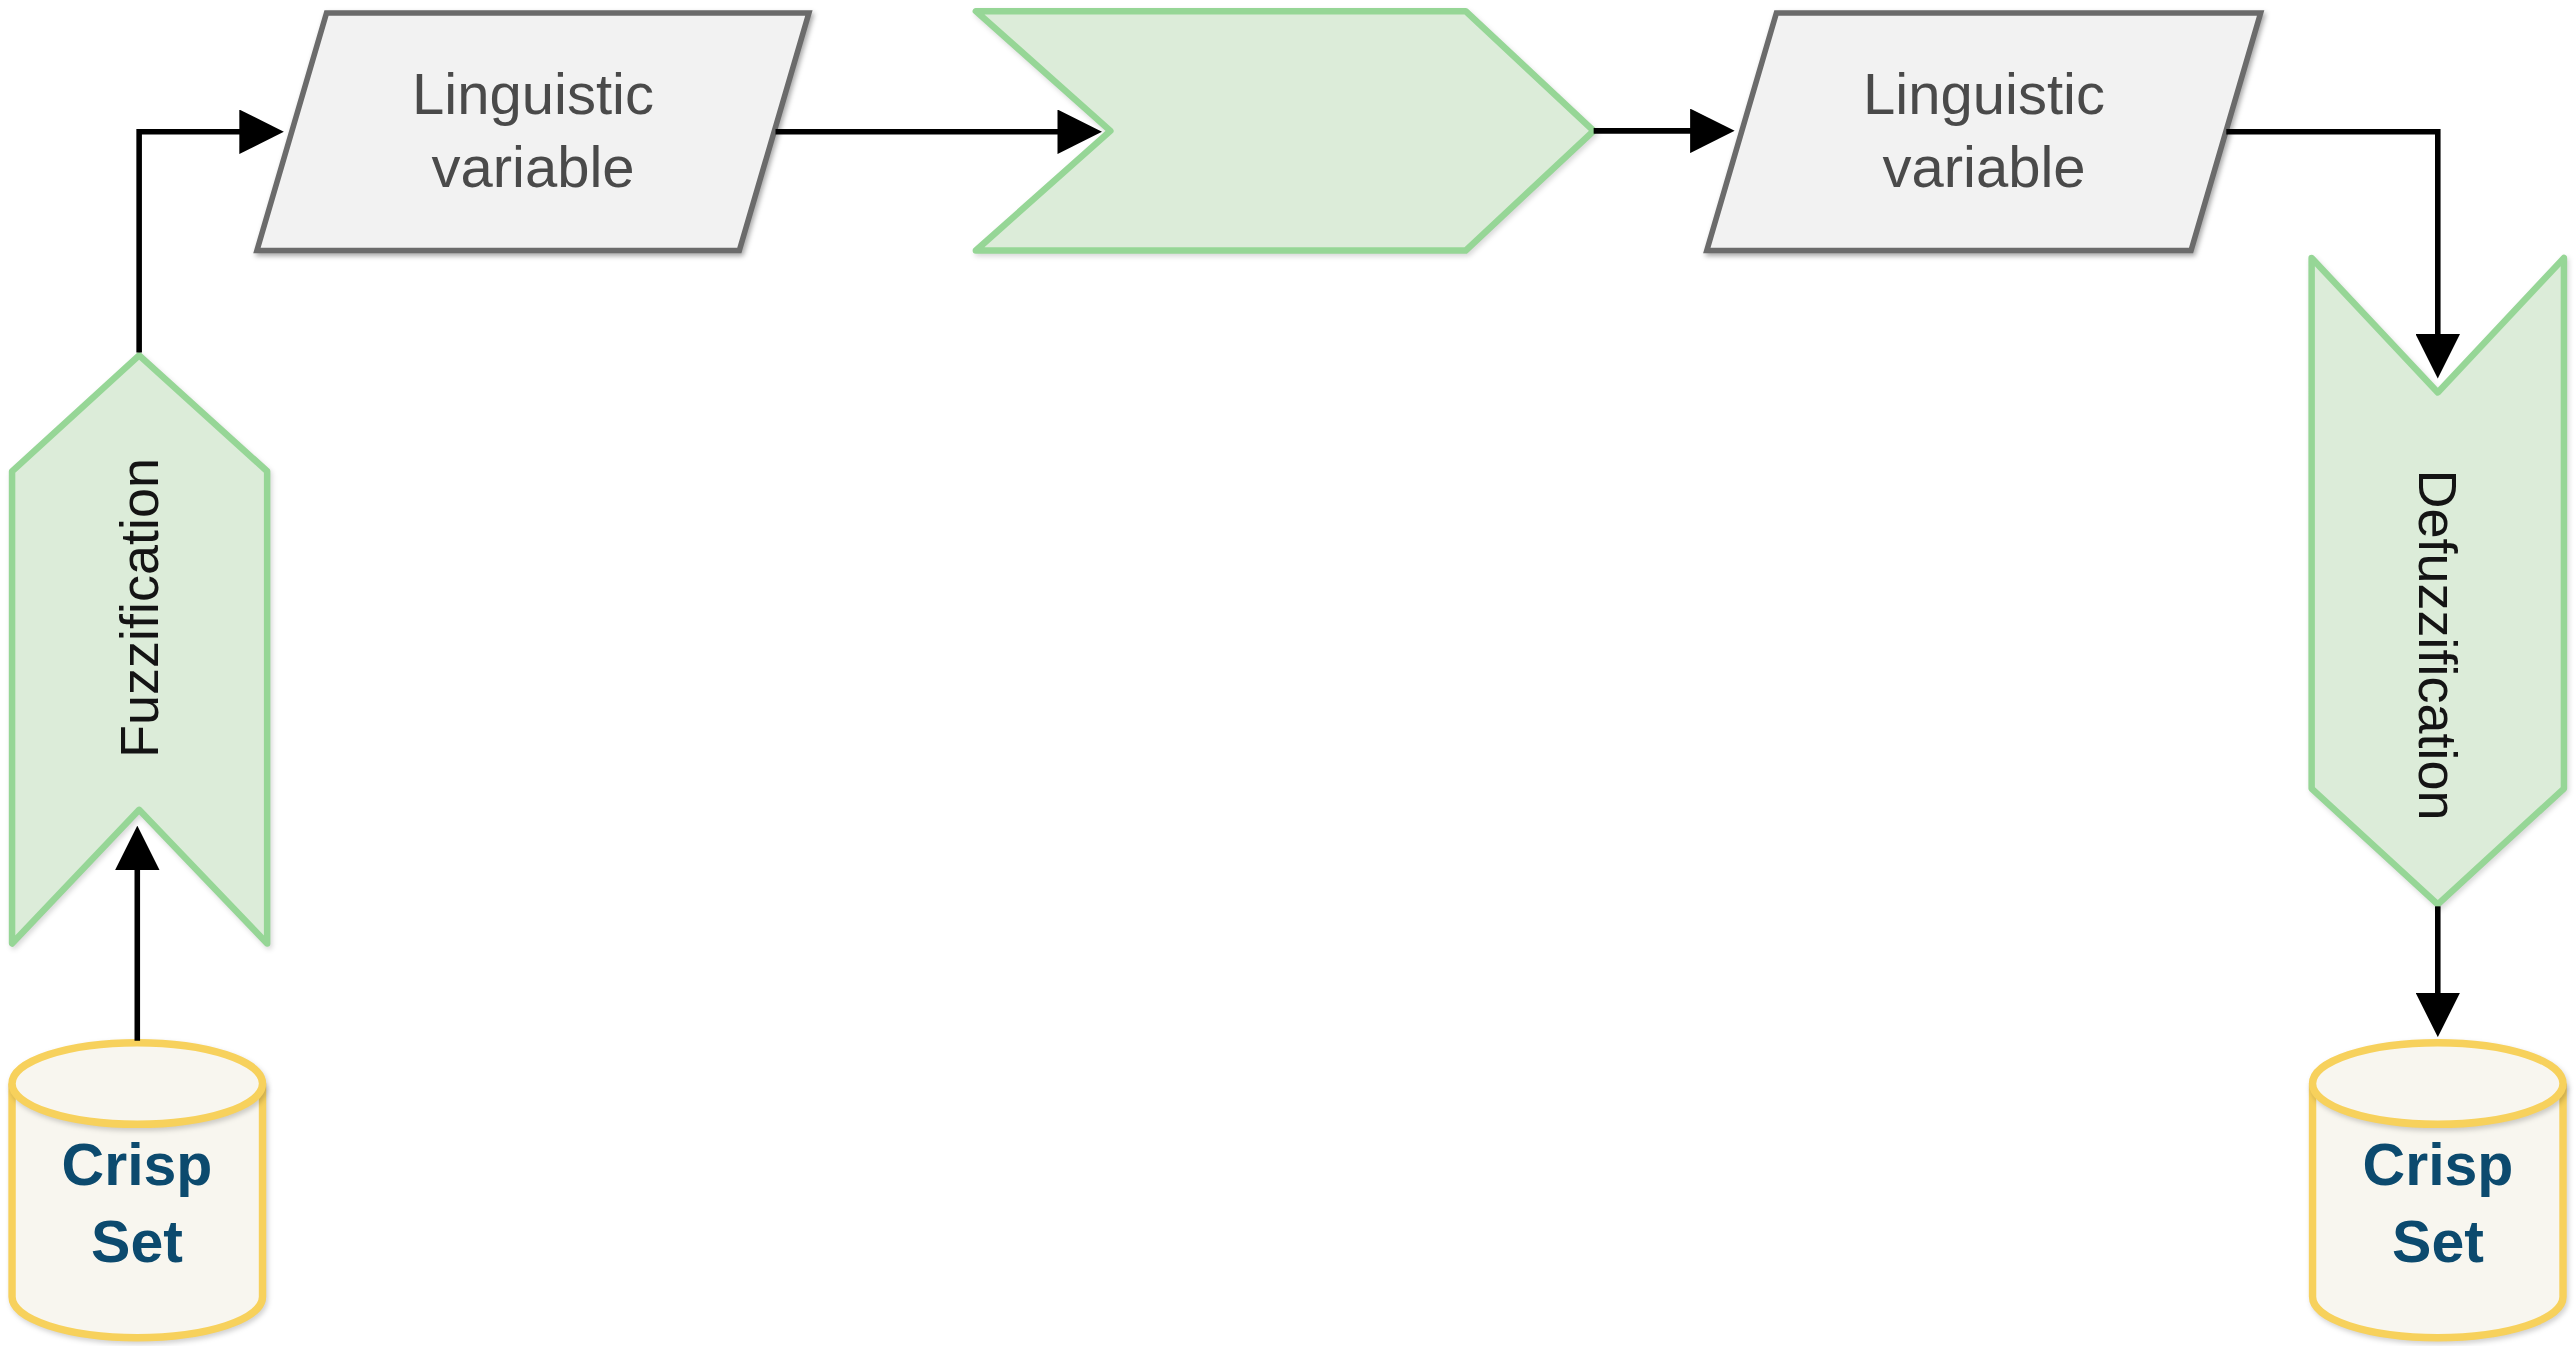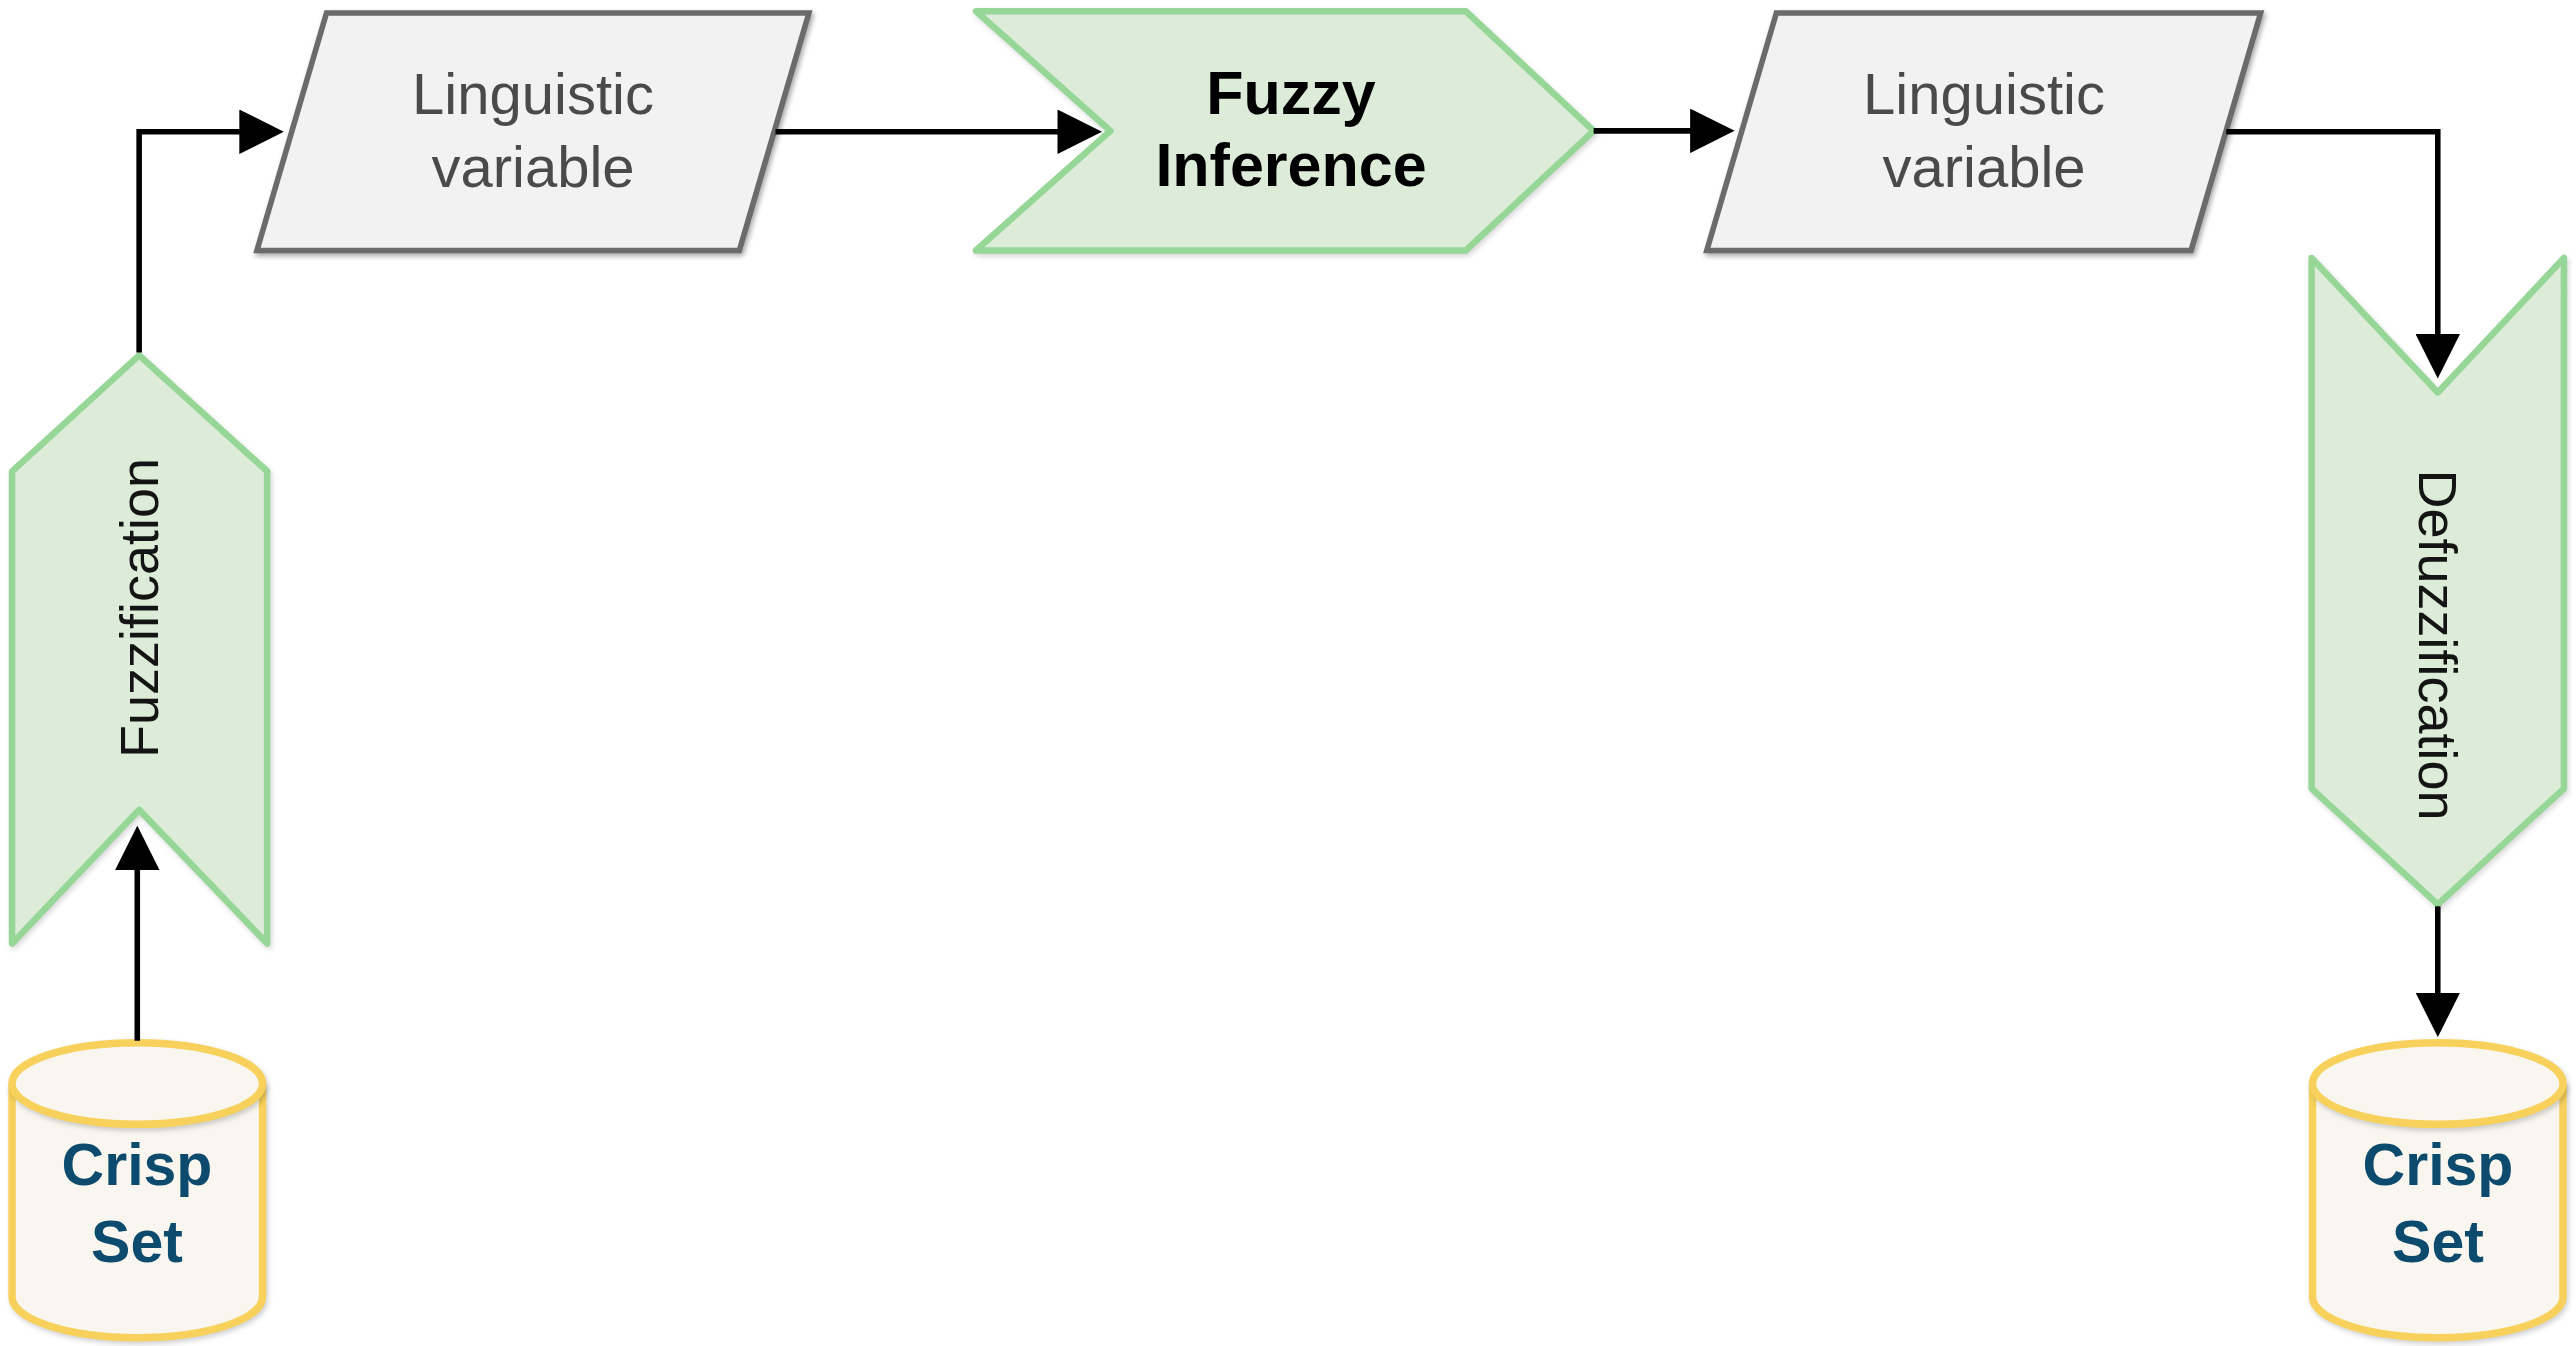--- a/index.html
+++ b/index.html
@@ -68,22 +68,20 @@
     <path class="edge" marker-end="url(#arrowhead)" d="M150,380 L150,142 L298,142"></path>
     <path class="edge" marker-end="url(#arrowhead)" d="M836,142 L1180,142"></path>
     <path class="edge" marker-end="url(#arrowhead)" d="M1718,141 L1862,141"></path>
     <path class="edge" marker-end="url(#arrowhead)" d="M2400,142 L2628,142 L2628,400"></path>
     <path class="edge" marker-end="url(#arrowhead)" d="M2628,977 L2628,1110"></path>
   </svg>
 
   <div class="lbl lbl-io" style="left:533px; top:130px;">Linguistic
 variable</div>
 
-  <div class="lbl lbl-process" style="left:1291px; top:130px;">Fuzzy
-Inference</div>
 
   <div class="lbl lbl-io" style="left:1984px; top:130px;">Linguistic
 variable</div>
 
   <div class="lbl lbl-vert lbl-vert-ccw" style="left:139px; top:608px;">Fuzzification</div>
 
   <div class="lbl lbl-vert lbl-vert-cw" style="left:2438px; top:645px;">Defuzzification</div>
 
   <div class="lbl lbl-store" style="left:137px; top:1204px;">Crisp
 Set</div>

